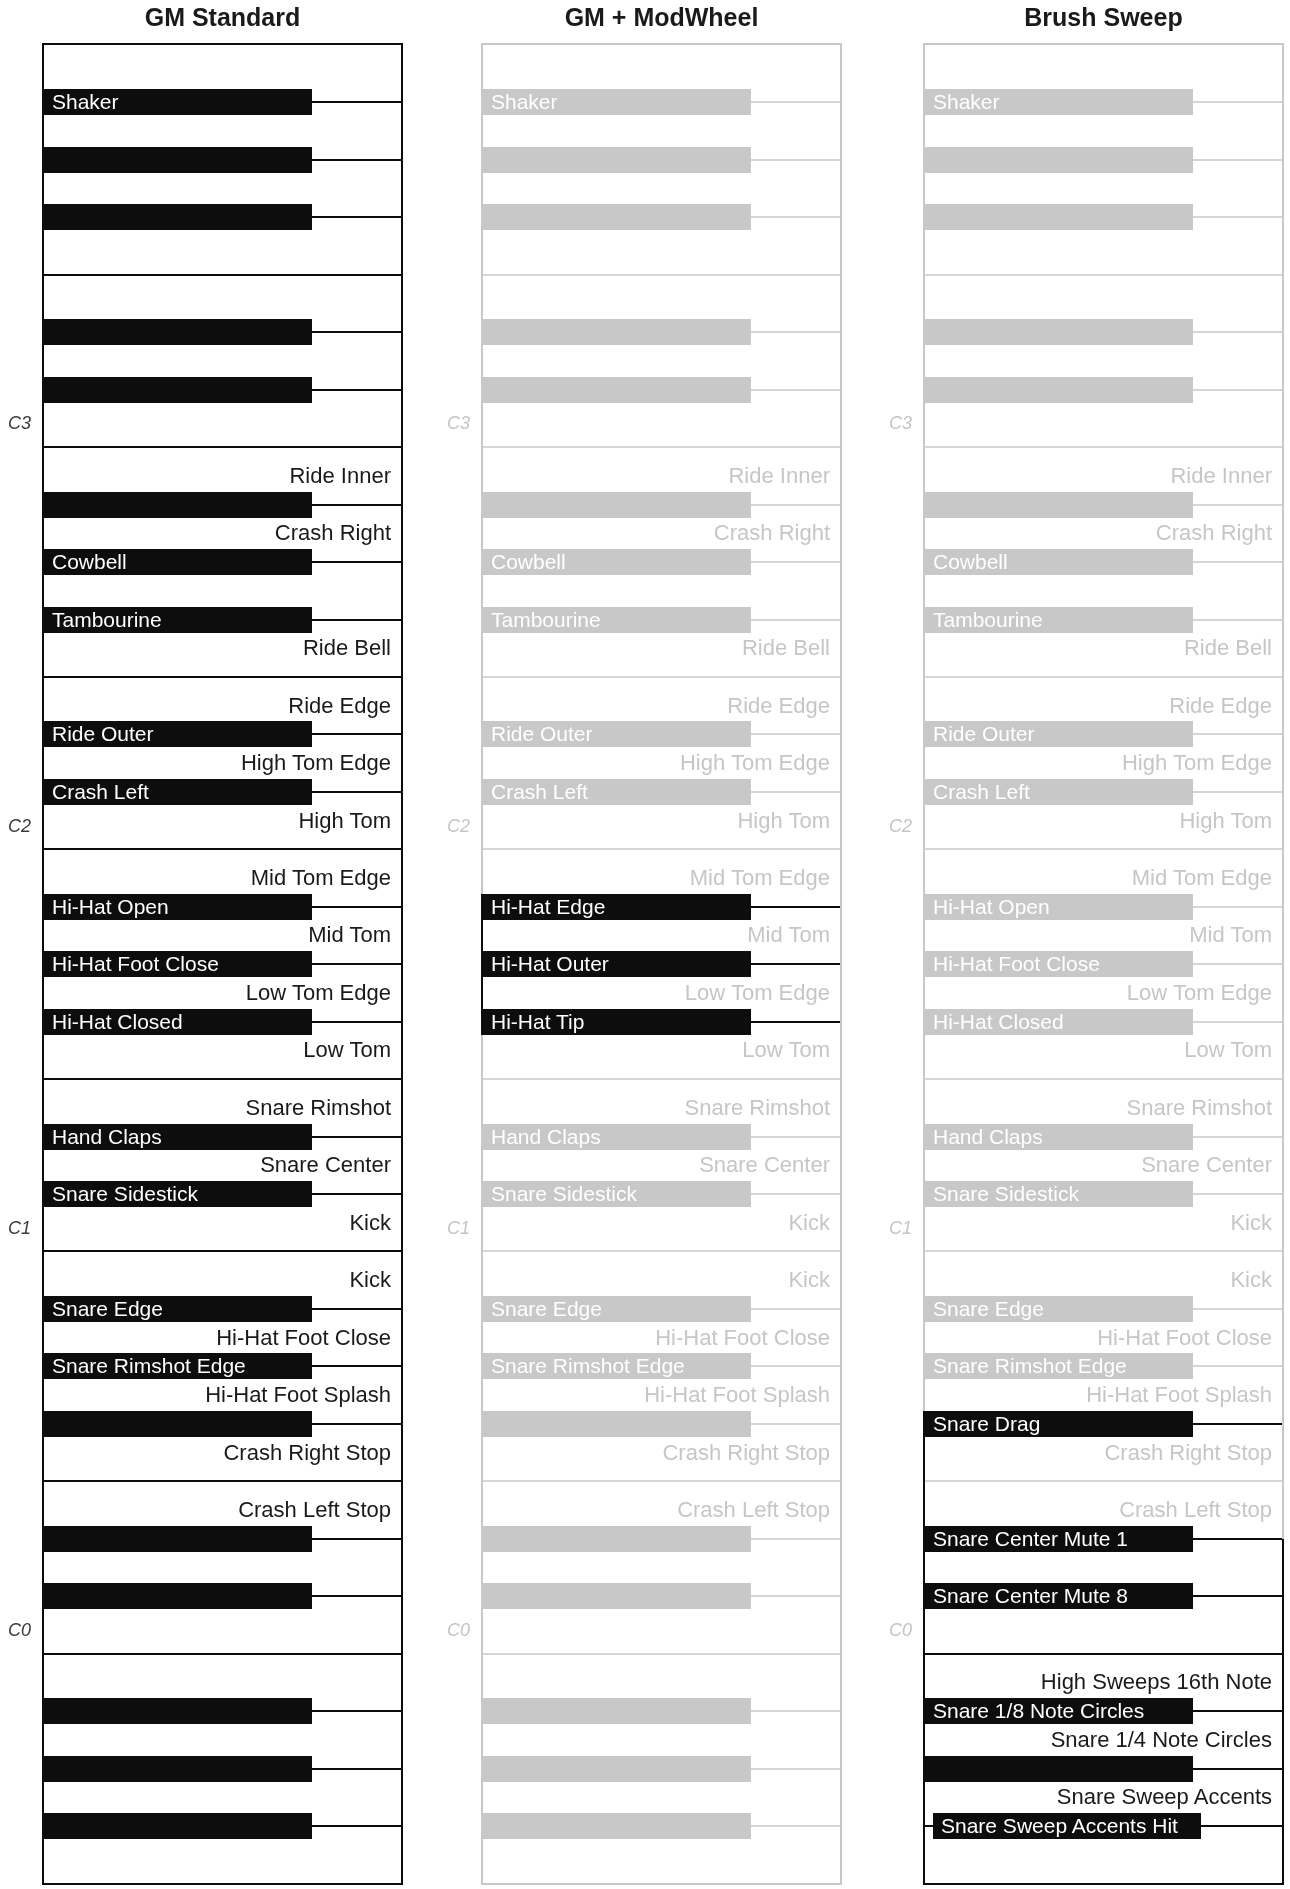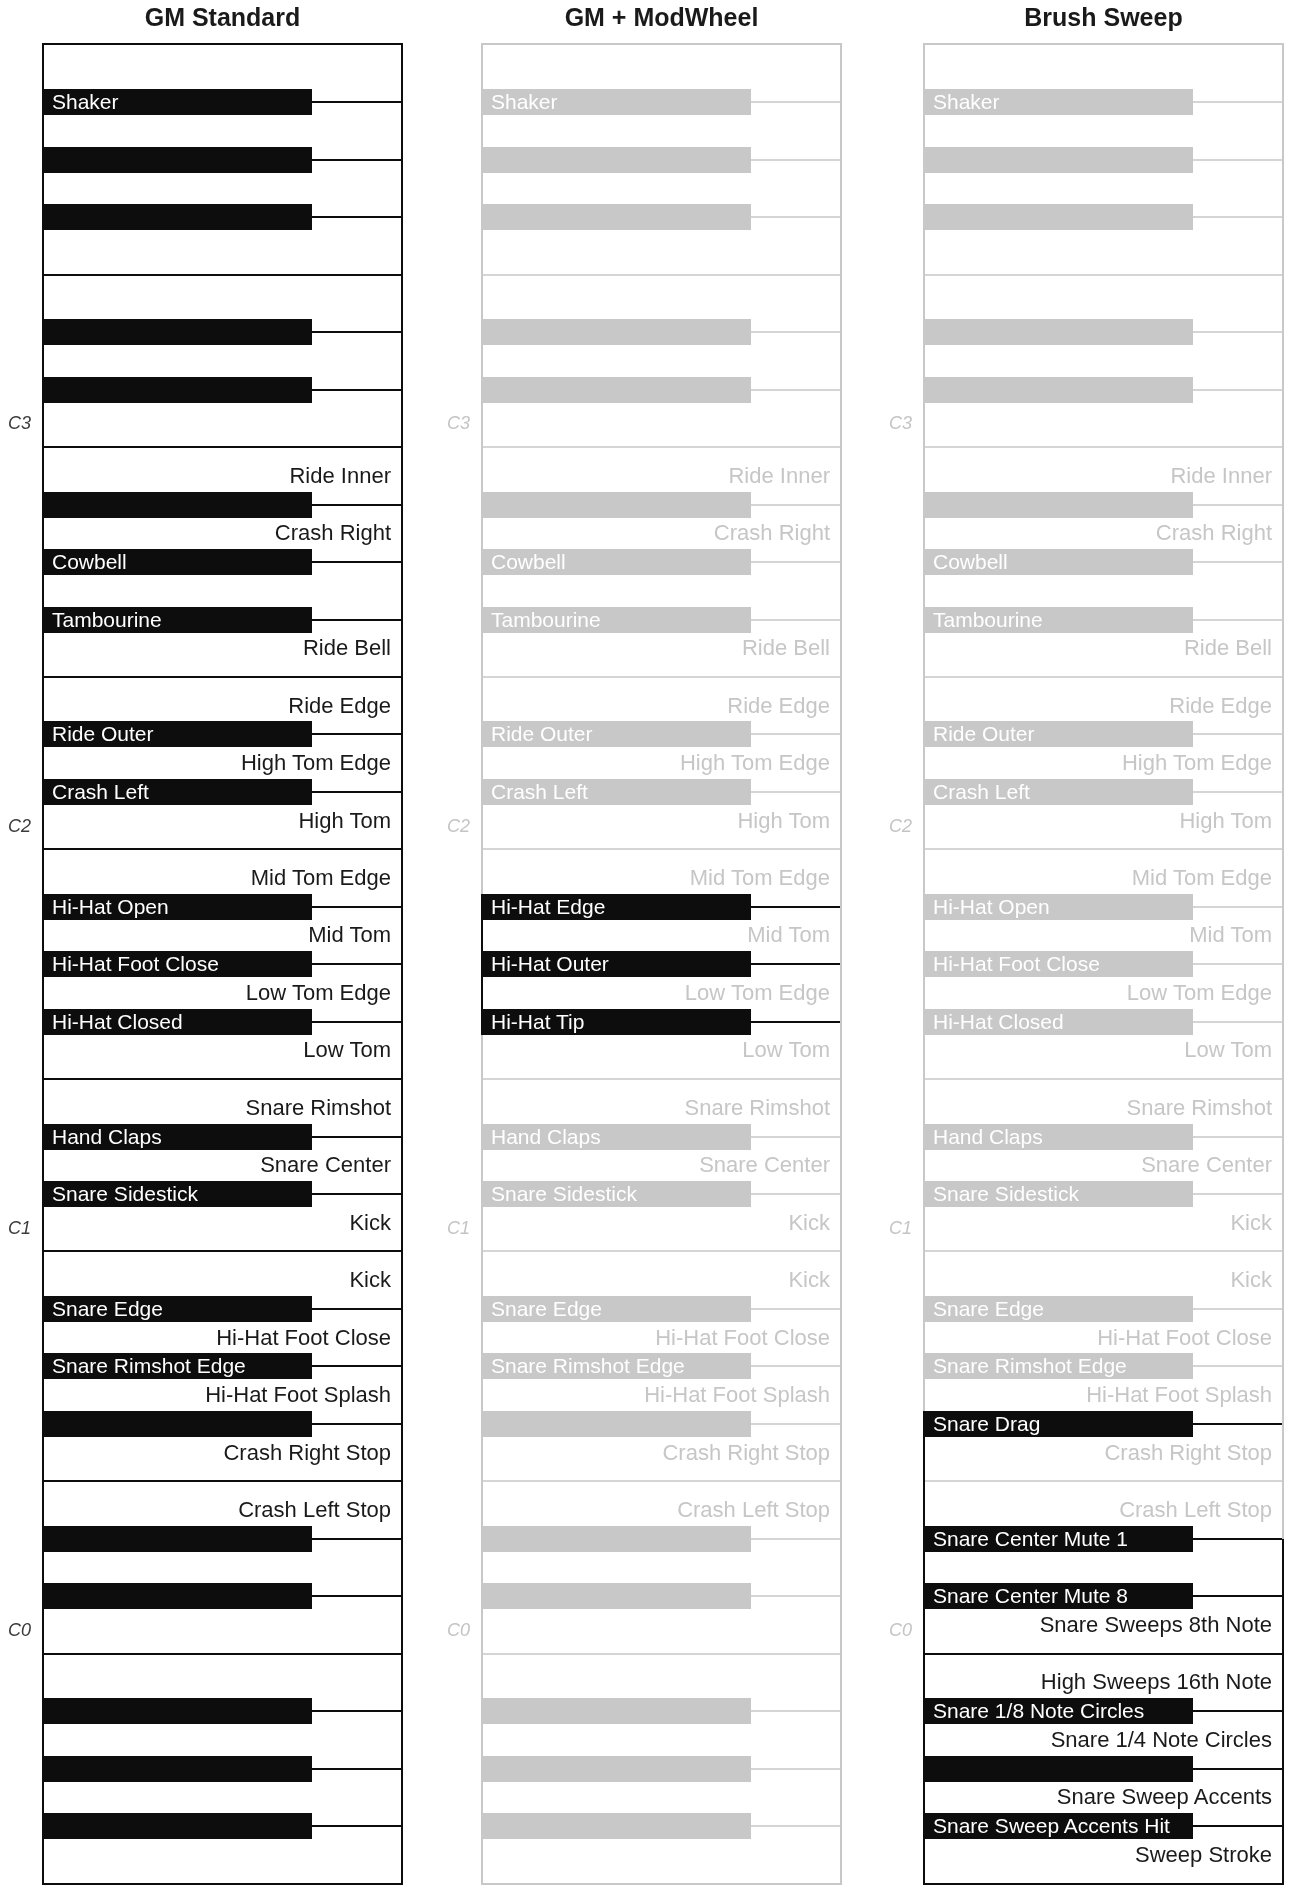--- a/index.html
+++ b/index.html
@@ -415,34 +415,28 @@
       <div class="white-key" style="top: 1321.35px; height: 57.45px;">
         <span class="lbl wl-dim">Hi-Hat Foot Splash</span>
       </div>
       <div class="white-key" style="top: 1378.8px; height: 57.45px;">
         <span class="lbl wl-dim">Crash Right Stop</span>
       </div>
       <div class="white-key" style="top: 1436.25px; height: 57.45px;">
         <span class="lbl wl-dim">Crash Left Stop</span>
       </div>
       <div class="white-key" style="top: 1493.7px; height: 57.45px;"></div>
-      <div class="white-key" style="top: 1551.15px; height: 57.45px;">
-        <span class="lbl wl-active">Snare Sweeps 8th Note</span>
-      </div>
       <div class="white-key" style="top: 1608.6px; height: 57.45px;">
         <span class="lbl wl-active">High Sweeps 16th Note</span>
       </div>
       <div class="white-key" style="top: 1666.05px; height: 57.45px;">
         <span class="lbl wl-active">Snare 1/4 Note Circles</span>
       </div>
       <div class="white-key" style="top: 1723.5px; height: 57.45px;">
         <span class="lbl wl-active">Snare Sweep Accents</span>
-      </div>
-      <div class="white-key" style="top: 1780.95px; height: 57.45px;">
-        <span class="lbl wl-active">Sweep Stroke</span>
       </div>
       <div class="bline l-dim" style="top: 56.45px;"></div>
       <div class="bline l-dim" style="top: 113.9px;"></div>
       <div class="bline l-dim" style="top: 171.35px;"></div>
       <div class="bline l-dim" style="top: 228.8px;"></div>
       <div class="bline l-dim" style="top: 286.25px;"></div>
       <div class="bline l-dim" style="top: 343.7px;"></div>
       <div class="bline l-dim" style="top: 401.15px;"></div>
       <div class="bline l-dim" style="top: 458.6px;"></div>
       <div class="bline l-dim" style="top: 516.05px;"></div>
@@ -515,21 +509,21 @@
       <div class="black-key bk-active" style="top: 1480.7px; width: 268px; height: 26px;">
         <span class="lbl">Snare Center Mute 1</span>
       </div>
       <div class="black-key bk-active" style="top: 1538.15px; width: 268px; height: 26px;">
         <span class="lbl">Snare Center Mute 8</span>
       </div>
       <div class="black-key bk-active" style="top: 1653.05px; width: 268px; height: 26px;">
         <span class="lbl">Snare 1/8 Note Circles</span>
       </div>
       <div class="black-key bk-active" style="top: 1710.5px; width: 268px; height: 26px;"></div>
-      <div class="black-key bk-active" style="top: 1767.95px; width: 268px; height: 26px;">
+      <div class="black-key bk-active" style="top: 1767.95px; width: 268px; height: 26px; margin-left: 8px;">
         <span class="lbl">Snare Sweep Accents Hit</span>
       </div>
       <div class="seg" style="left: -2px; width: 2px; top: 1365.8px; height: 472.6px;"></div>
       <div class="seg" style="right: -2px; width: 2px; top: 1493.7px; height: 344.7px;"></div>
       <div class="seg" style="left: -2px; right: -2px; bottom: -2px; height: 2px;"></div>
       <div class="octave-marker oct-dim" style="top: 367.425px;">C3</div>
       <div class="octave-marker oct-dim" style="top: 769.575px;">C2</div>
       <div class="octave-marker oct-dim" style="top: 1171.72px;">C1</div>
       <div class="octave-marker oct-dim" style="top: 1573.88px;">C0</div>
     </div>

